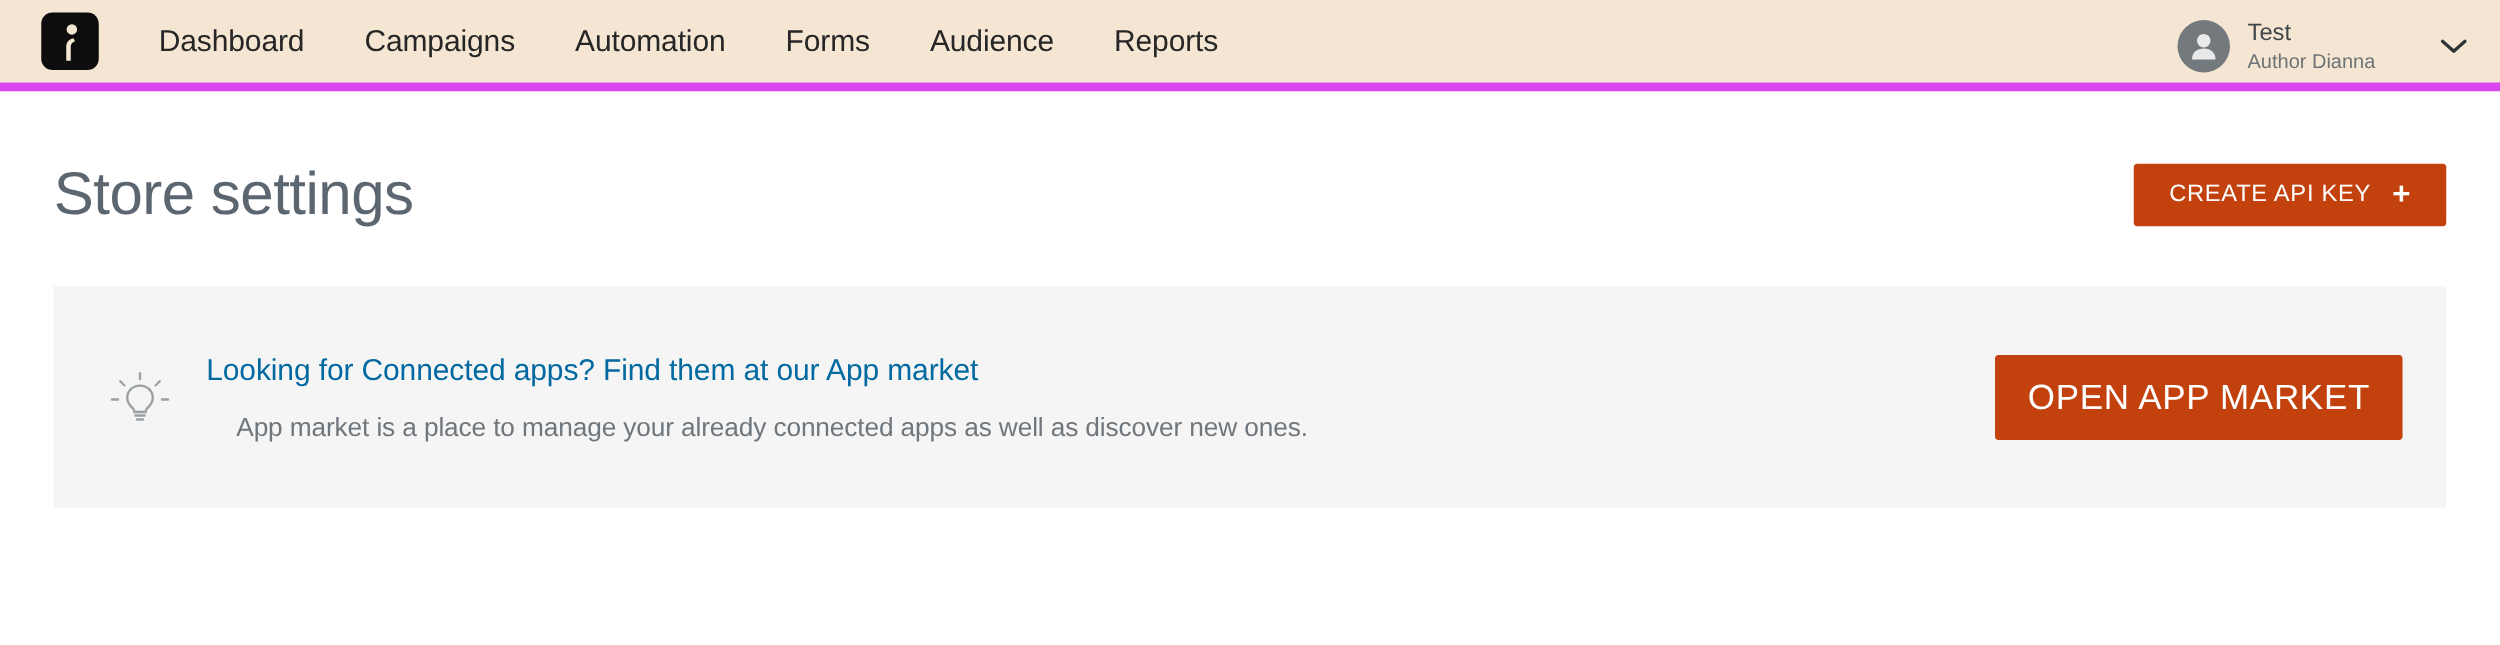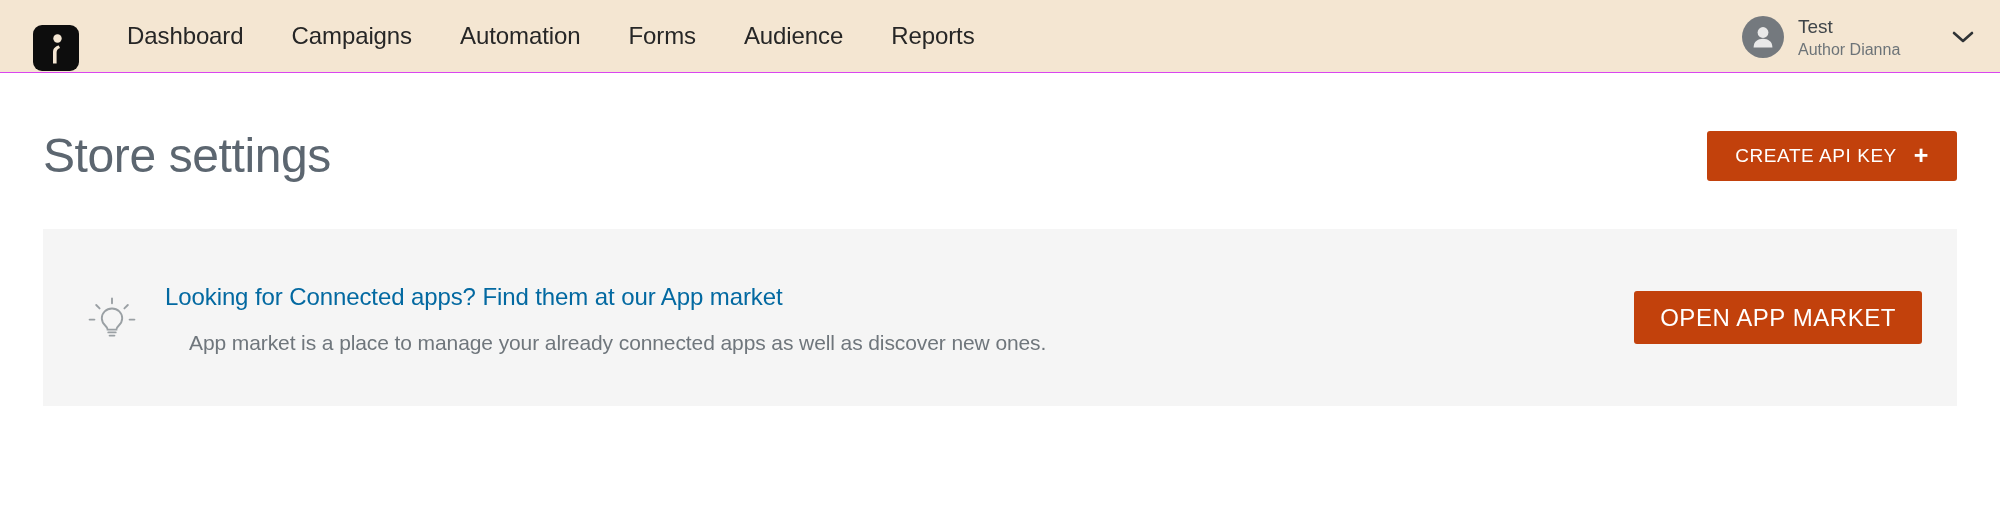--- a/index.html
+++ b/index.html
@@ -9,23 +9,23 @@
     height: 516px;
     background: #ffffff;
     font-family: "Liberation Sans", sans-serif;
     overflow: hidden;
   }
 
   
   .header {
     height: 73px;
     background: #f4e6d2;
-    border-bottom: 1px solid #d946ef;
-    display: flex;
-    align-items: flex-end;
+    border-bottom: 7px solid #d946ef;
+    display: flex;
+    align-items: center;
     padding: 0 0 0 32px;
     position: relative;
   }
   .logo-wrap {
     width: 48px;
     height: 48px;
     flex: 0 0 48px;
     display: flex;
     align-items: center;
     justify-content: center;
@@ -176,23 +176,23 @@
     margin-bottom: 15px;
   }
   .info-sub {
     font-size: 21px;
     color: #6f767c;
     line-height: 28px;
     letter-spacing: -0.1px;
     margin-left: 24px;
   }
   .btn-market {
-    height: 53px;
+    height: 68px;
     padding: 0 26px;
-    font-size: 24px;
+    font-size: 28px;
     flex: 0 0 auto;
     margin-left: 18px;
   }
 </style>
 </head>
 <body>
 
 <div class="header">
 
   <div class="logo-wrap">

